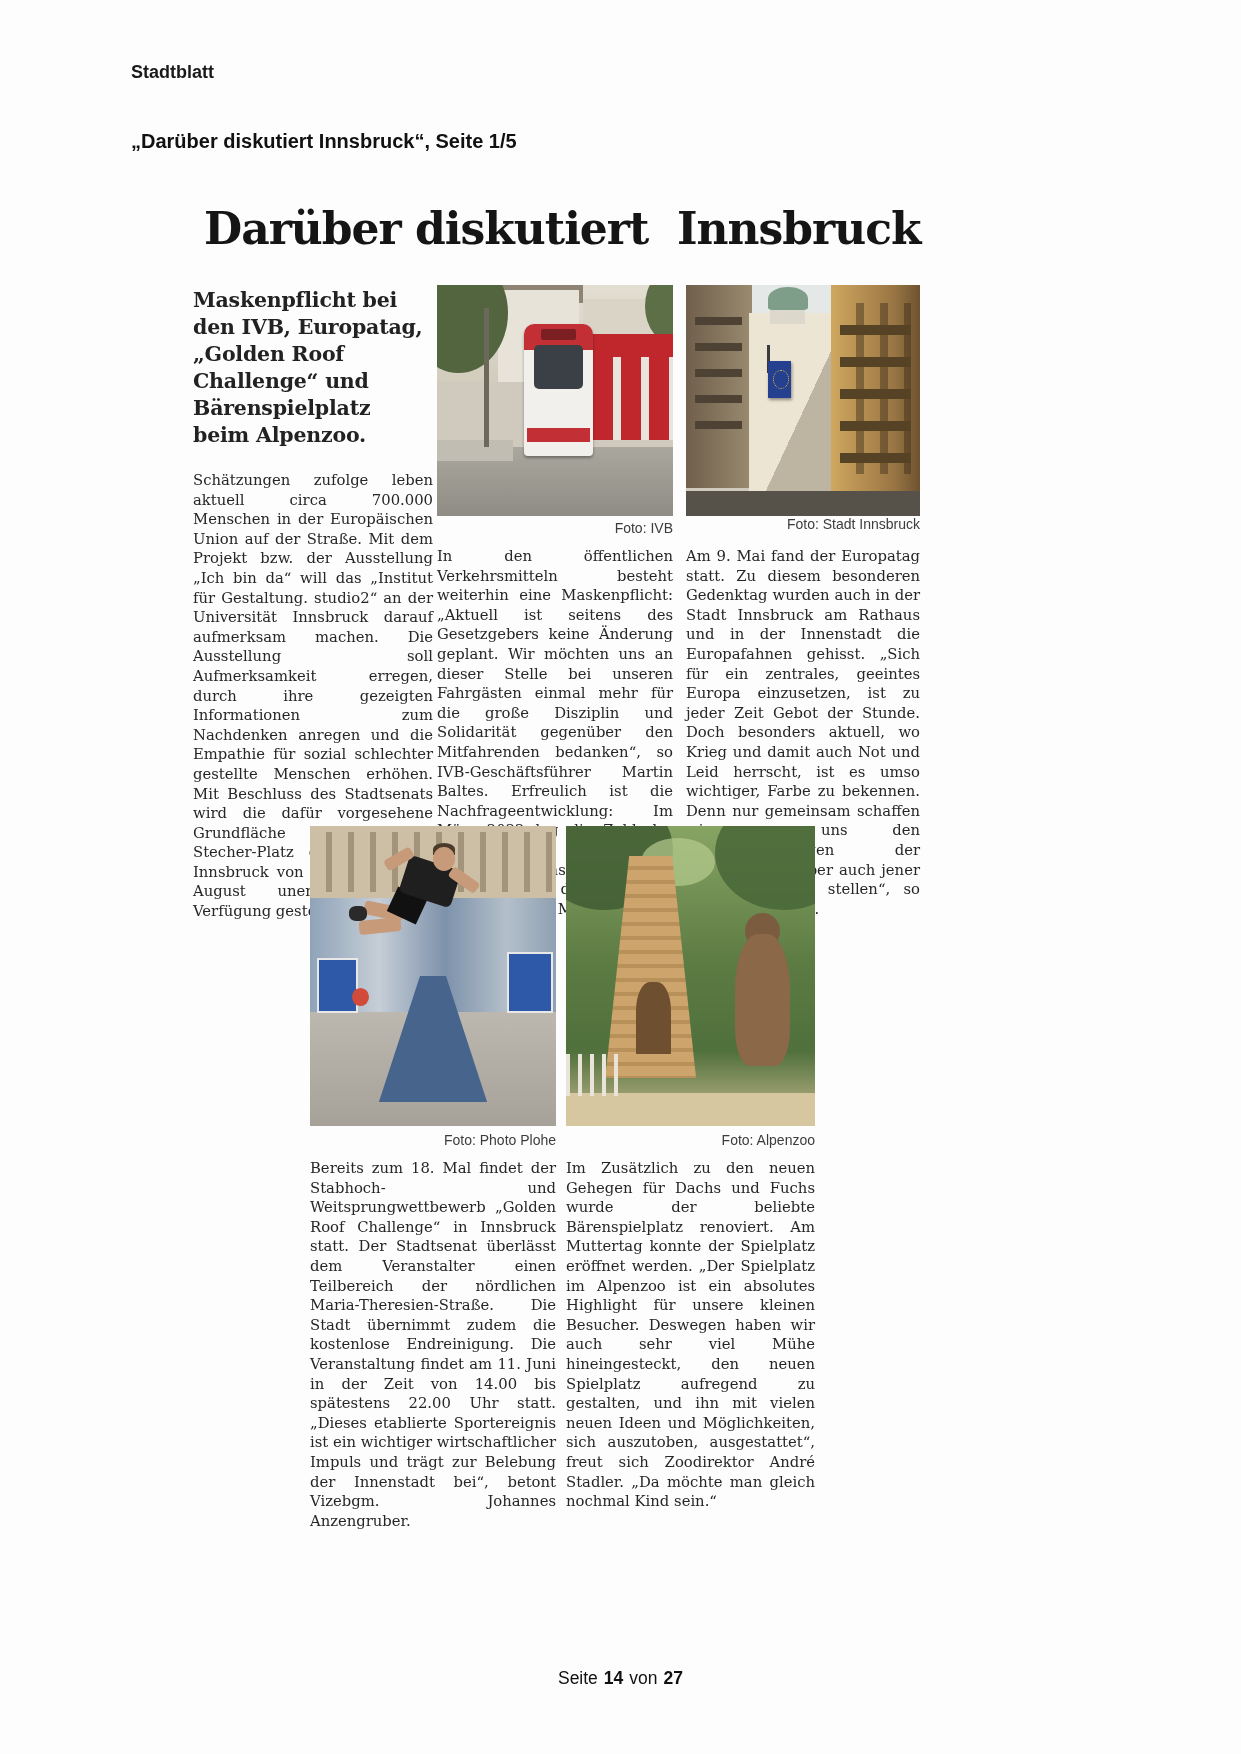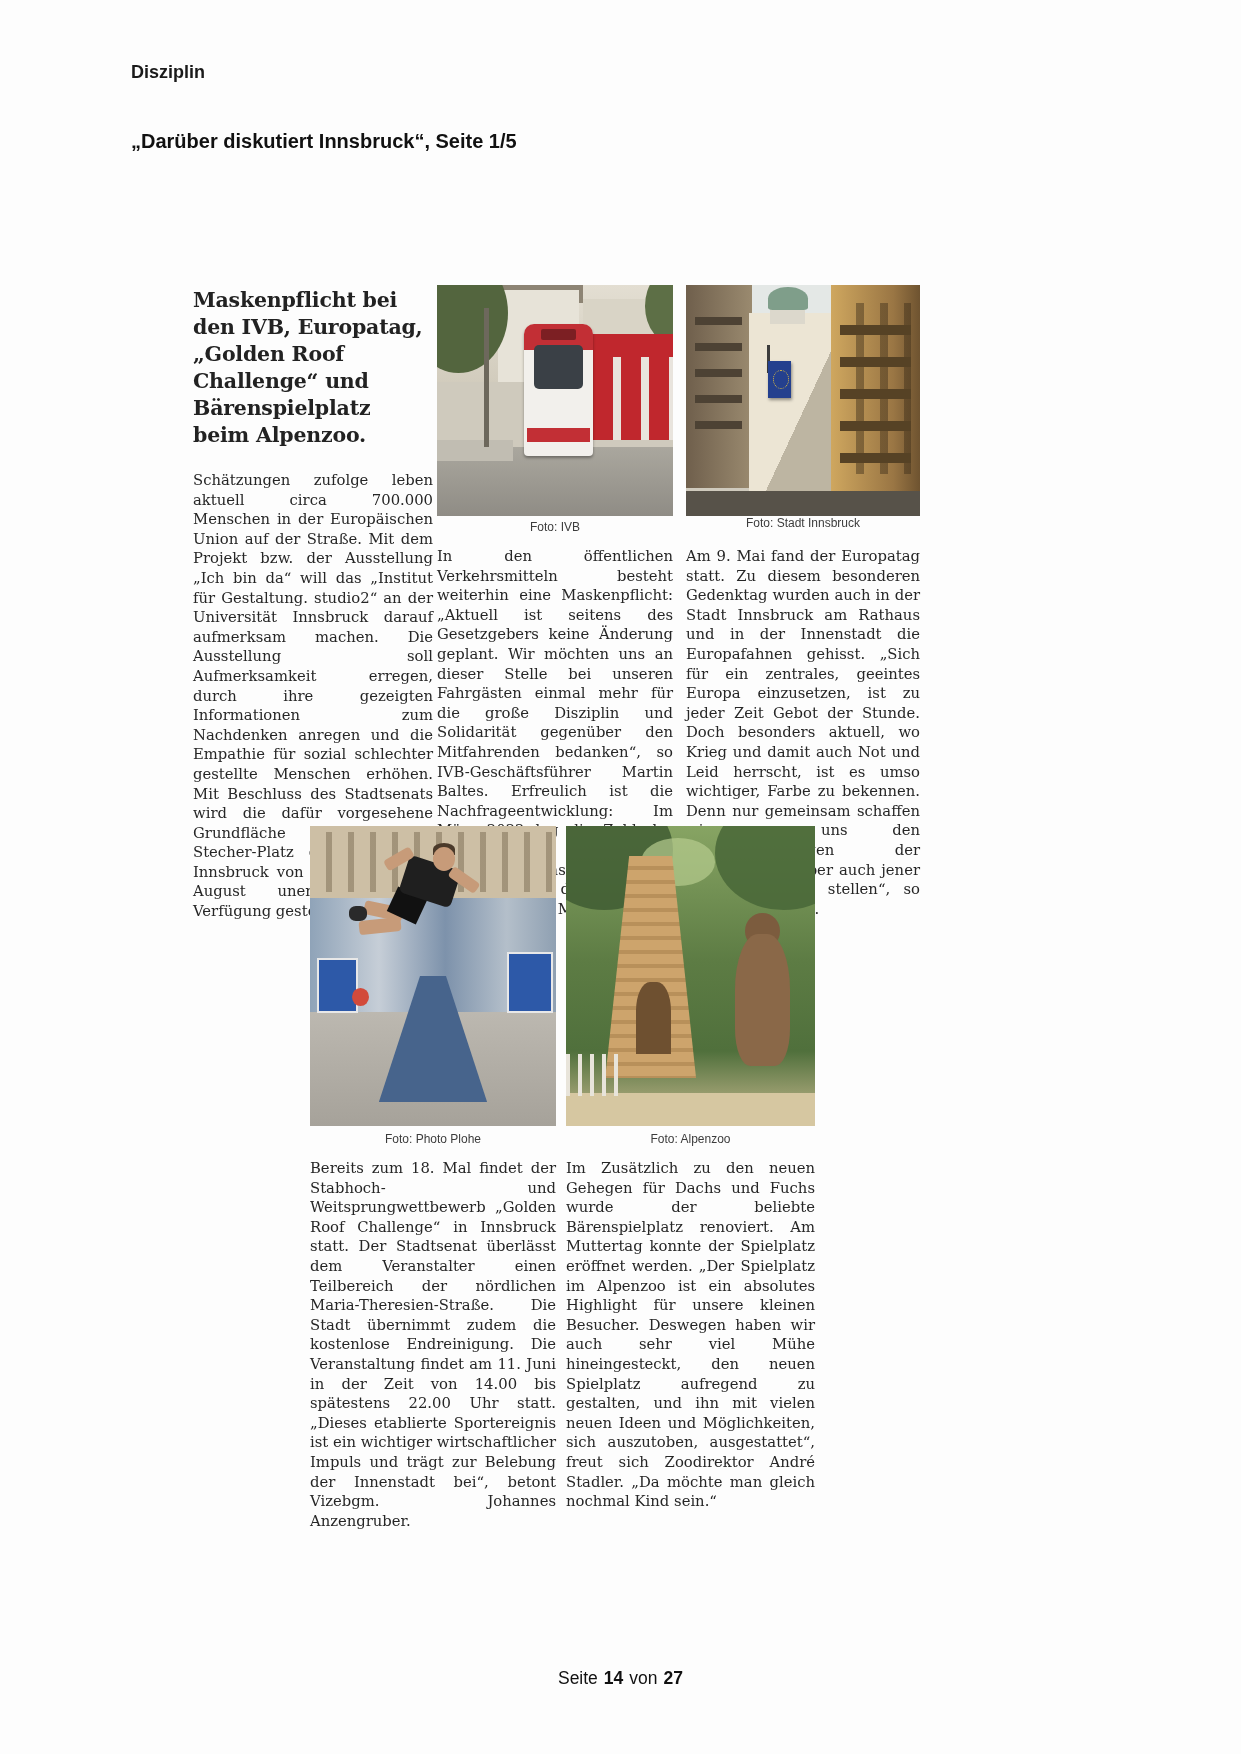--- a/index.html
+++ b/index.html
@@ -22,22 +22,22 @@
 
   .colA{position:absolute;left:193px;top:287px;width:240px;}
   .lead{font-size:20.5px;line-height:27px;font-weight:bold;color:#222;
     letter-spacing:-0.2px;margin-bottom:21px;}
   .bodytext{font-size:14.8px;line-height:19.6px;text-align:justify;color:#262626;
     hyphens:auto;-webkit-hyphens:auto;}
   .bodytext .b{font-weight:normal;}
 
   .photo{position:absolute;overflow:hidden;background:#cfcabd;}
   .shape{position:absolute;}
-  .caption{position:absolute;font-family:"Liberation Sans",sans-serif;font-size:12px;
-    color:#3c3c3c;text-align:center;}
+  .caption{position:absolute;font-family:"Liberation Sans",sans-serif;font-size:14px;
+    color:#3c3c3c;text-align:right;}
 
   .photo-tram{left:437px;top:285px;width:236px;height:231px;}
   .cap-tram{left:437px;top:520px;width:236px;}
   .colB{position:absolute;left:437px;top:546px;width:236px;}
 
   .photo-street{left:686px;top:285px;width:234px;height:231px;}
   .cap-street{left:686px;top:516px;width:234px;}
   .colC{position:absolute;left:686px;top:546px;width:234px;}
 
   .photo-athlete{left:310px;top:826px;width:246px;height:300px;}
@@ -124,23 +124,24 @@
   .p4-bear-head{left:72%;top:29%;width:14%;height:12%;background:#7c5c3e;border-radius:50%;}
   .p4-ground{left:0;bottom:0;width:100%;height:11%;background:#d6c7a1;}
   .p4-fence{left:0;bottom:10%;width:22%;height:14%;
     background:repeating-linear-gradient(90deg,#e8e4da 0 4px,transparent 4px 12px);}
 </style>
 </head>
 <body>
 
 <div class="page">
 
-  <div class="masthead">Disziplin</div>
+  <div class="masthead">Stadtblatt</div>
   <div class="reference-line">„Darüber diskutiert Innsbruck“, Seite 1/5</div>
 
+  <div class="article-title">Darüber diskutiert  Innsbruck</div>
 
   <div class="colA">
     <div class="lead">Maskenpflicht bei den IVB, Europatag, „Golden Roof Challenge“ und Bärenspielplatz beim Alpenzoo.</div>
     <div class="bodytext"><span>Schätzungen zufolge leben aktuell circa 700.000 Menschen in der Europäischen Union auf der Straße. Mit dem Projekt bzw. der Ausstellung </span><span class="b">„Ich bin da“</span><span> will das „Institut für Gestaltung. studio2“ an der Universität Innsbruck darauf aufmerksam machen. Die Ausstellung soll Aufmerksamkeit erregen, durch ihre gezeigten Informationen zum Nachdenken anregen und die Empathie für sozial schlechter gestellte Menschen erhöhen. Mit Beschluss des Stadtsenats wird die dafür vorgesehene Grundfläche am Bischof-Stecher-Platz der Universität Innsbruck von 23. Mai bis 17. August unentgeltlich zur Verfügung gestellt.</span></div>
   </div>
 
   <div class="photo photo-tram">
     <div class="shape p1-sky"></div>
     <div class="shape p1-roof1"></div>
     <div class="shape p1-bldg1"></div>

